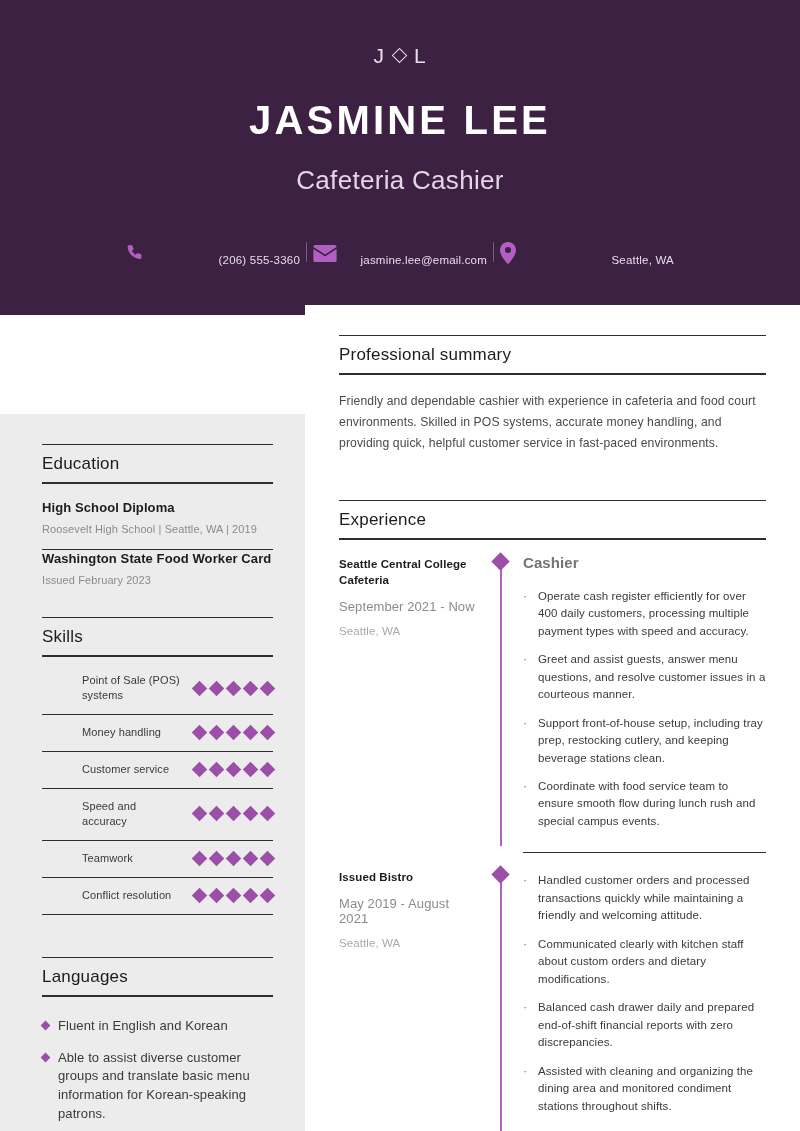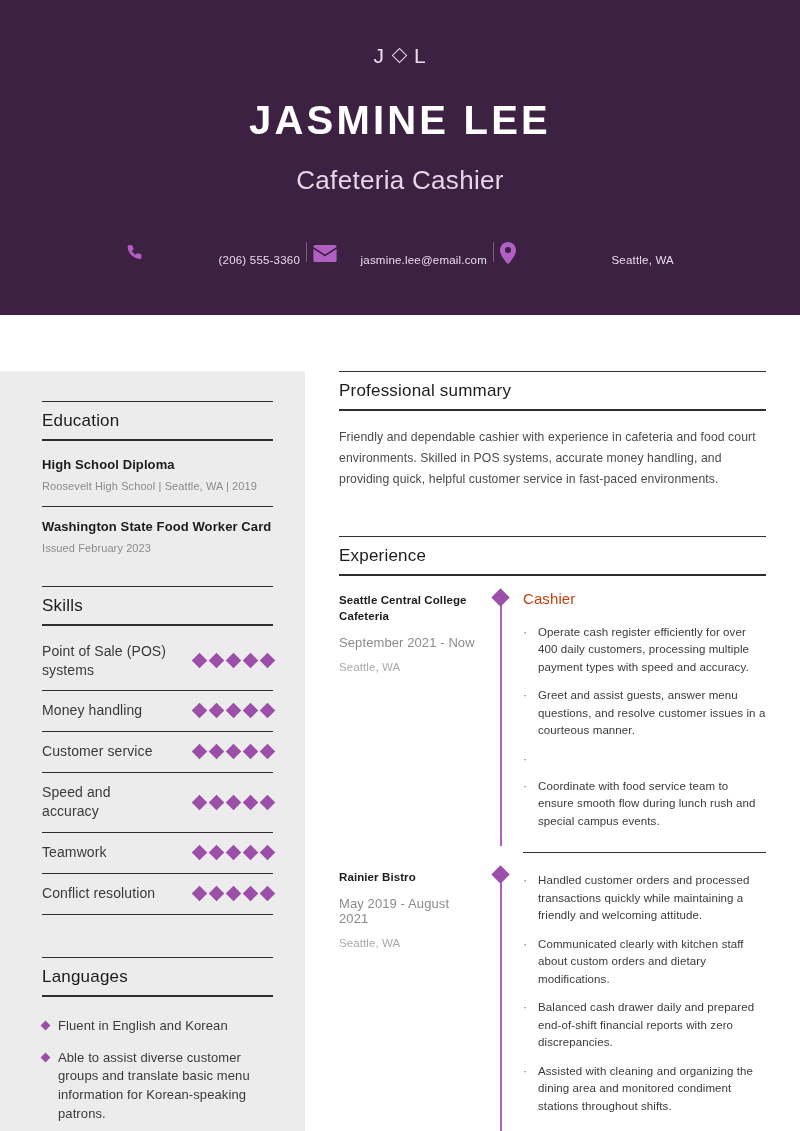--- a/index.html
+++ b/index.html
@@ -126,21 +126,21 @@
   .section-head .section-title {
     font-size: 17px;
     font-weight: 400;
     color: #1c1c1c;
     letter-spacing: 0.2px;
   }
 
   .edu-item { padding: 2px 0 10px 0; }
   .edu-item + .edu-item {
     border-top: 1px solid #2e2e2e;
-    padding-top: 12px;
+    padding-top: 1px;
     margin-top: 2px;
   }
   .edu-degree {
     font-size: 13px;
     font-weight: 700;
     color: #1c1c1c;
     letter-spacing: 0.1px;
     margin-bottom: 7px;
   }
   .edu-meta {
@@ -155,25 +155,26 @@
     display: flex;
     align-items: center;
     justify-content: space-between;
     gap: 10px;
     border-bottom: 1px solid #2e2e2e;
     padding: 10px 0 11px 0;
     min-height: 37px;
   }
   .skill-row:first-child { padding-top: 2px; }
   .skill-name {
-    font-size: 14px;
+    font-size: 11px;
     color: #3a3a3a;
     line-height: 1.35;
     max-width: 128px;
     letter-spacing: 0.1px;
+    margin-left: 40px;
   }
   .skill-dots { display: flex; gap: 6px; flex-shrink: 0; }
   .dia {
     width: 11px; height: 11px;
     transform: rotate(45deg);
     background: #9b4fa8;
   }
 
   .lang-block { margin-top: 42px; }
   .lang-list { margin-top: 4px; }
@@ -268,22 +269,22 @@
     transform: rotate(45deg);
   }
 
   .exp-right {
     flex: 1;
     padding-left: 12px;
     padding-bottom: 10px;
   }
   .exp-role {
     font-size: 15px;
-    font-weight: 400;
-    color: #c2410c;
+    font-weight: 700;
+    color: #737373;
     letter-spacing: 0.1px;
     line-height: 1.2;
     margin-bottom: 11px;
   }
   .exp-bullets { list-style: none; }
   .exp-bullets li {
     display: flex;
     gap: 9px;
     font-size: 11.5px;
     color: #3a3a3a;
@@ -484,34 +485,35 @@
               <li>
                   <span class="bl-dot">·</span>
                   <span>Operate cash register efficiently for over 400 daily customers, processing multiple payment types with speed and accuracy.</span>
                 </li>
               <li>
                   <span class="bl-dot">·</span>
                   <span>Greet and assist guests, answer menu questions, and resolve customer issues in a courteous manner.</span>
                 </li>
               <li>
                   <span class="bl-dot">·</span>
+                  <span>Support front-of-house setup, including tray prep, restocking cutlery, and keeping beverage stations clean.</span>
                 </li>
               <li>
                   <span class="bl-dot">·</span>
                   <span>Coordinate with food service team to ensure smooth flow during lunch rush and special campus events.</span>
                 </li>
             </ul>
           </div>
         </div>
 
         <div class="exp-divider"></div>
 
         <div class="exp-entry">
           <div class="exp-left">
-            <div class="exp-company">Rainier Bistro</div>
+            <div class="exp-company">Issued Bistro</div>
             <div class="exp-dates">May 2019 - August 2021</div>
             <div class="exp-location">Seattle, WA</div>
           </div>
           <div class="exp-timeline">
             <span class="tl-line"></span>
             <span class="tl-diamond"></span>
           </div>
           <div class="exp-right">
             <ul class="exp-bullets">
               <li>

